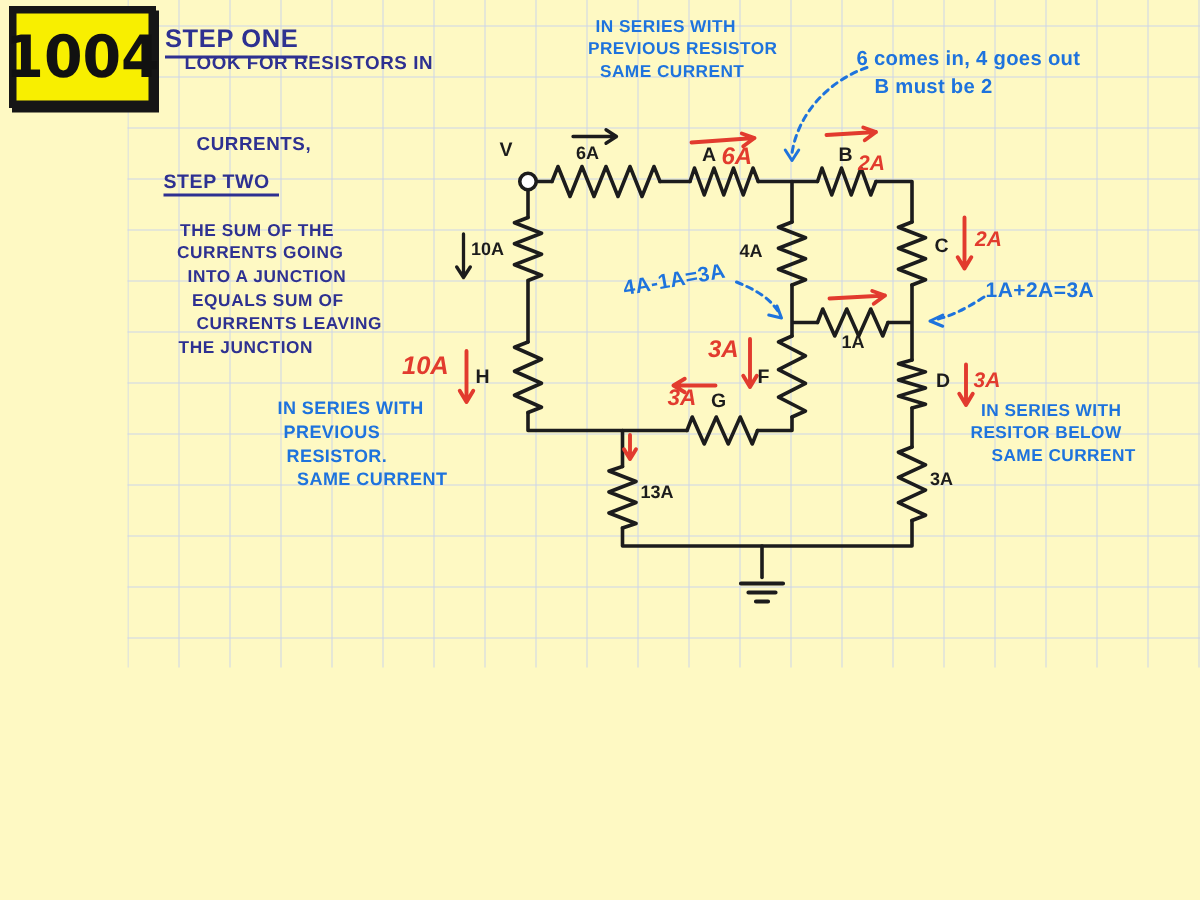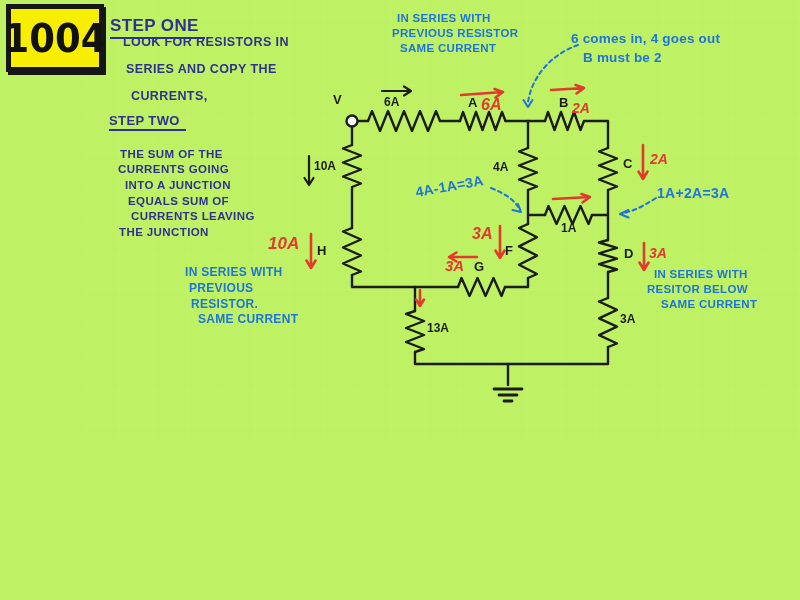--- a/index.html
+++ b/index.html
@@ -1,16 +1,16 @@
 <!DOCTYPE html>
 <html><head>
 <meta charset="utf-8">
 <style>
   html,body{margin:0;padding:0;background:#ffffff;}
-  #stage{position:relative;width:800px;height:600px;background:#bef264;overflow:hidden;
+  #stage{position:relative;width:800px;height:600px;background:#fef9c3;overflow:hidden;
          font-family:"Liberation Sans",sans-serif;}
   
   #grid{position:absolute;left:85px;top:0;width:715px;height:445px;
         background-image:linear-gradient(to right,#ccd5e8 1px,transparent 1px),
                          linear-gradient(to bottom,#ccd5e8 1px,transparent 1px);
         background-size:34px 34px,34px 34px;
         background-position:0 0,0 17px;}
   
   #badge{position:absolute;left:6px;top:4px;width:88px;height:58px;background:#f8ef00;
          border:5px solid #161616;box-shadow:2px 3px 0 #161616;
@@ -83,21 +83,20 @@
       <path d="M528,107 l-4.5,-7 M528,107 l4.5,-7"></path>
       <path stroke-dasharray="4 3.5" d="M491,188 C506,194 514,200 519,208"></path>
       <path d="M521,212 l-8.5,-2 M521,212 l-3,-8"></path>
       <path stroke-dasharray="4 3.5" d="M656,198 C642,207 633,211 624,213"></path>
       <path d="M620,214 l8.5,-4 M620,214 l8.5,3.5"></path>
     </g>
   </svg>
 
   <div class="t navy underline" style="left:110px;top:16px;font-size:17px;">STEP ONE</div>
   <div class="t navy" style="left:123px;top:35px;font-size:12.5px;">LOOK FOR RESISTORS IN</div>
-  <div class="t navy" style="left:126px;top:62px;font-size:12.5px;">SERIES AND COPY THE</div>
   <div class="t navy" style="left:131px;top:89px;font-size:12.5px;">CURRENTS,</div>
 
   <div class="t navy underline" style="left:109px;top:113px;font-size:13px;">STEP TWO</div>
   <div class="t navy" style="left:120px;top:148px;font-size:11.5px;">THE SUM OF THE</div>
   <div class="t navy" style="left:118px;top:163px;font-size:11.5px;text-align:right;">CURRENTS GOING</div>
   <div class="t navy" style="left:125px;top:179px;font-size:11.5px;">INTO A JUNCTION</div>
   <div class="t navy" style="left:128px;top:195px;font-size:11.5px;">EQUALS SUM OF</div>
   <div class="t navy" style="left:131px;top:210px;font-size:11.5px;">CURRENTS LEAVING</div>
   <div class="t navy" style="left:119px;top:226px;font-size:11.5px;">THE JUNCTION</div>
 

